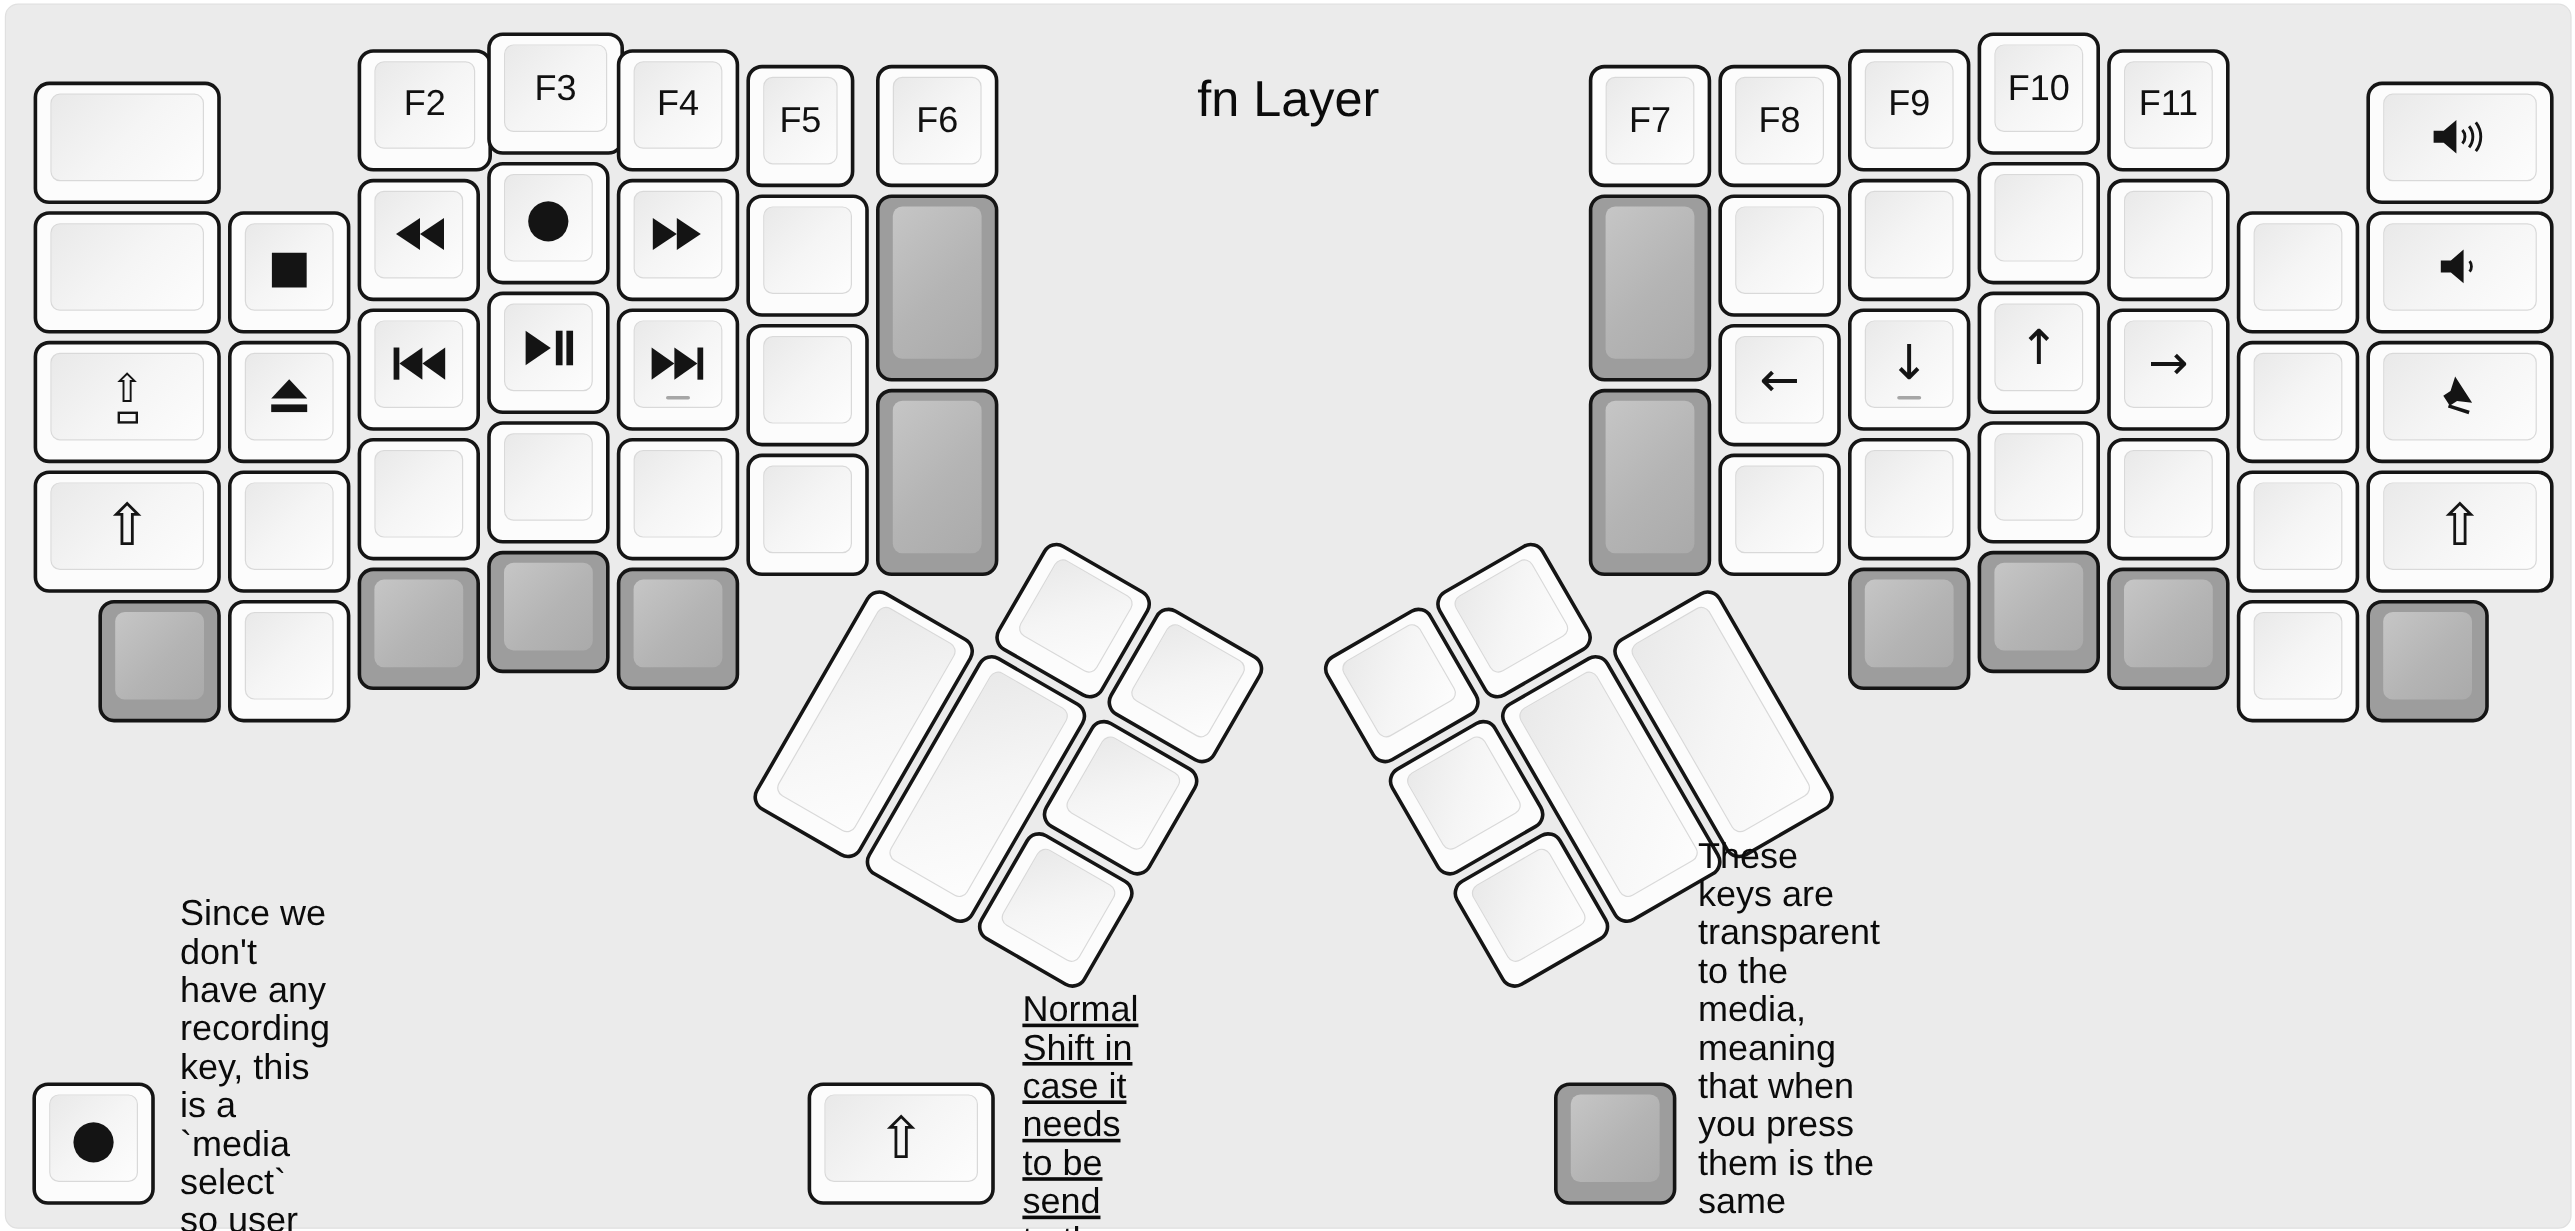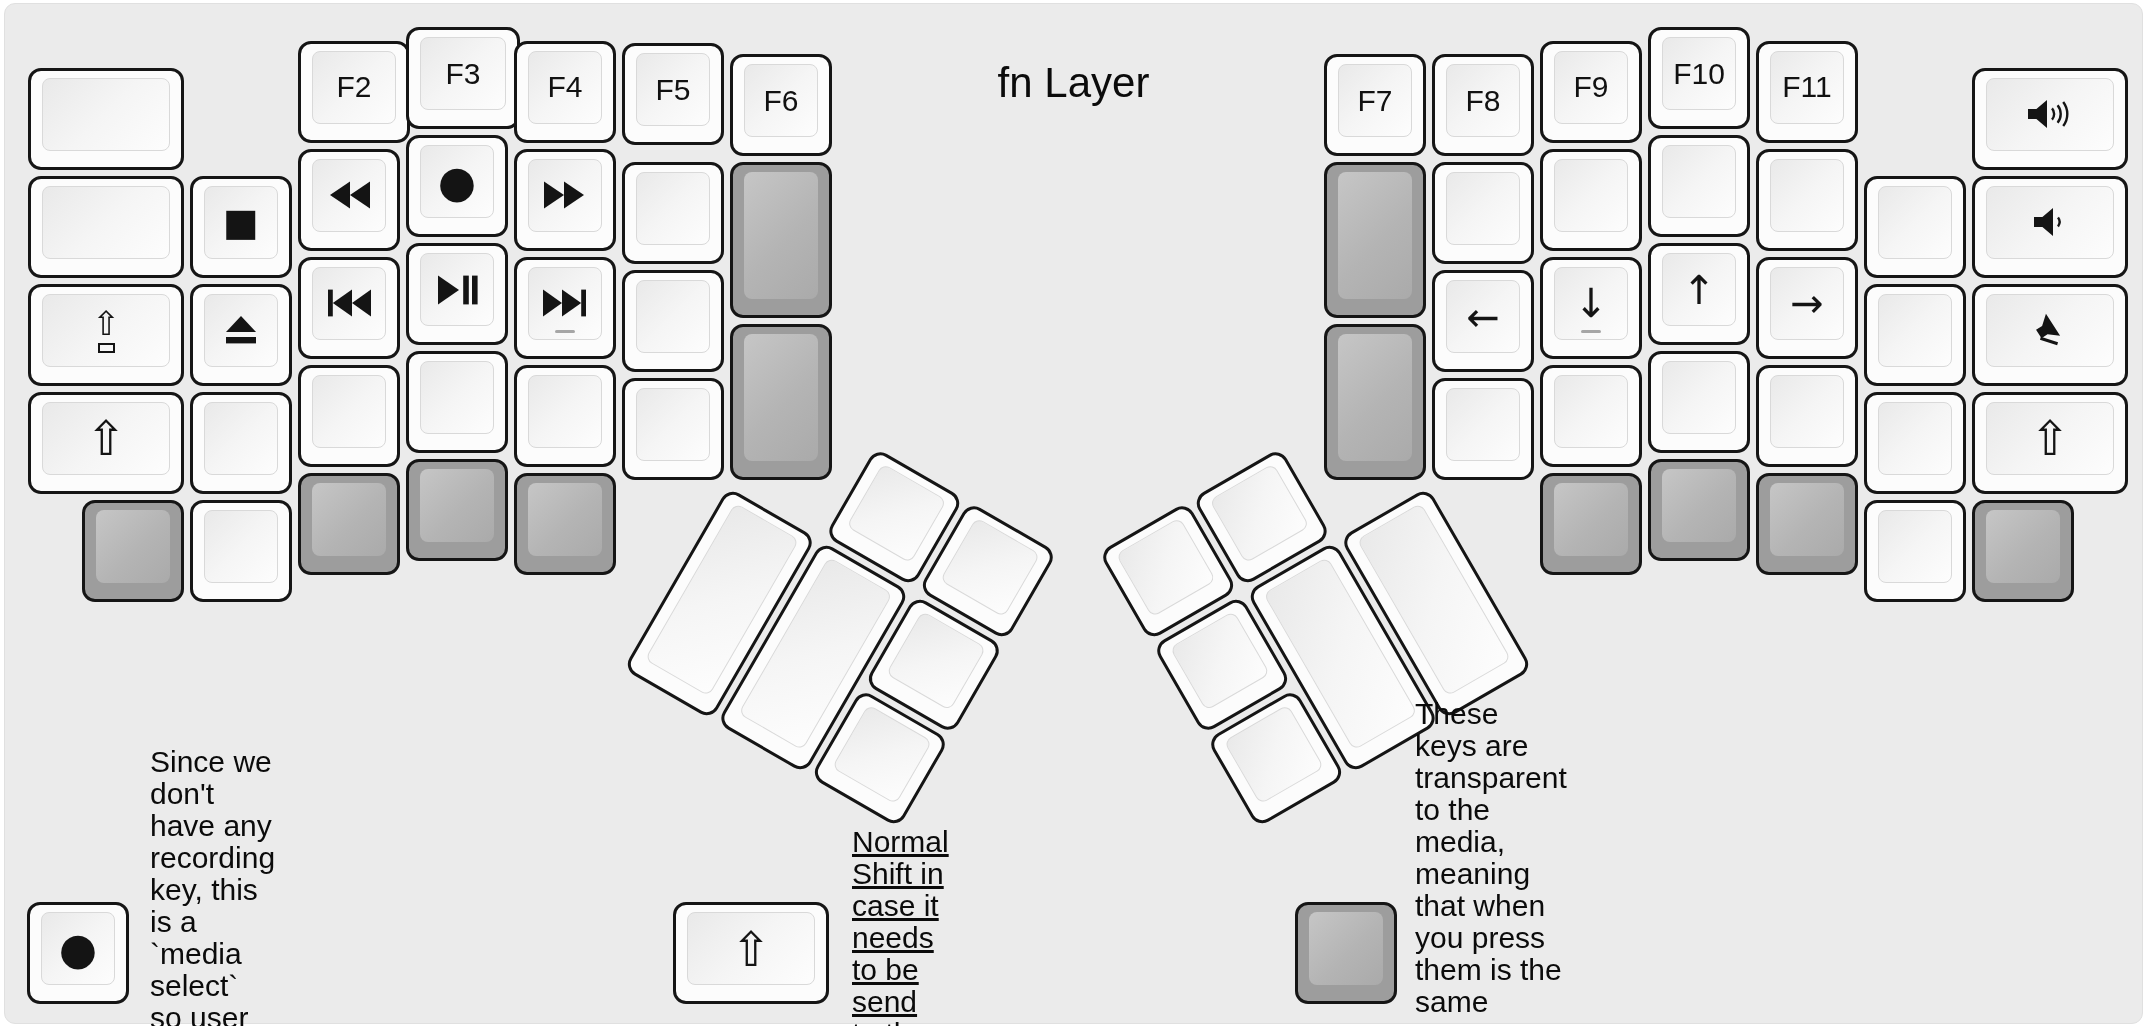--- a/index.html
+++ b/index.html
@@ -146,21 +146,21 @@
         </svg>
         <span class="homing"></span>
       </div>
     </div>
     <div class="key white" style="width: 102px; height: 102px; left: 509px; top: 360.5px;">
       <div class="top"></div>
     </div>
     <div class="key gray" style="width: 102px; height: 102px; left: 509px; top: 468.5px;">
       <div class="top"></div>
     </div>
-    <div class="key white" style="width: 102px; height: 102px; left: 617px; top: 39px;">
+    <div class="key white" style="width: 90px; height: 102px; left: 617px; top: 50px;">
       <div class="top">
         <span class="klabel">F5</span>
       </div>
     </div>
     <div class="key white" style="width: 102px; height: 102px; left: 617px; top: 158px;">
       <div class="top"></div>
     </div>
     <div class="key white" style="width: 102px; height: 102px; left: 617px; top: 266px;">
       <div class="top"></div>
     </div>

